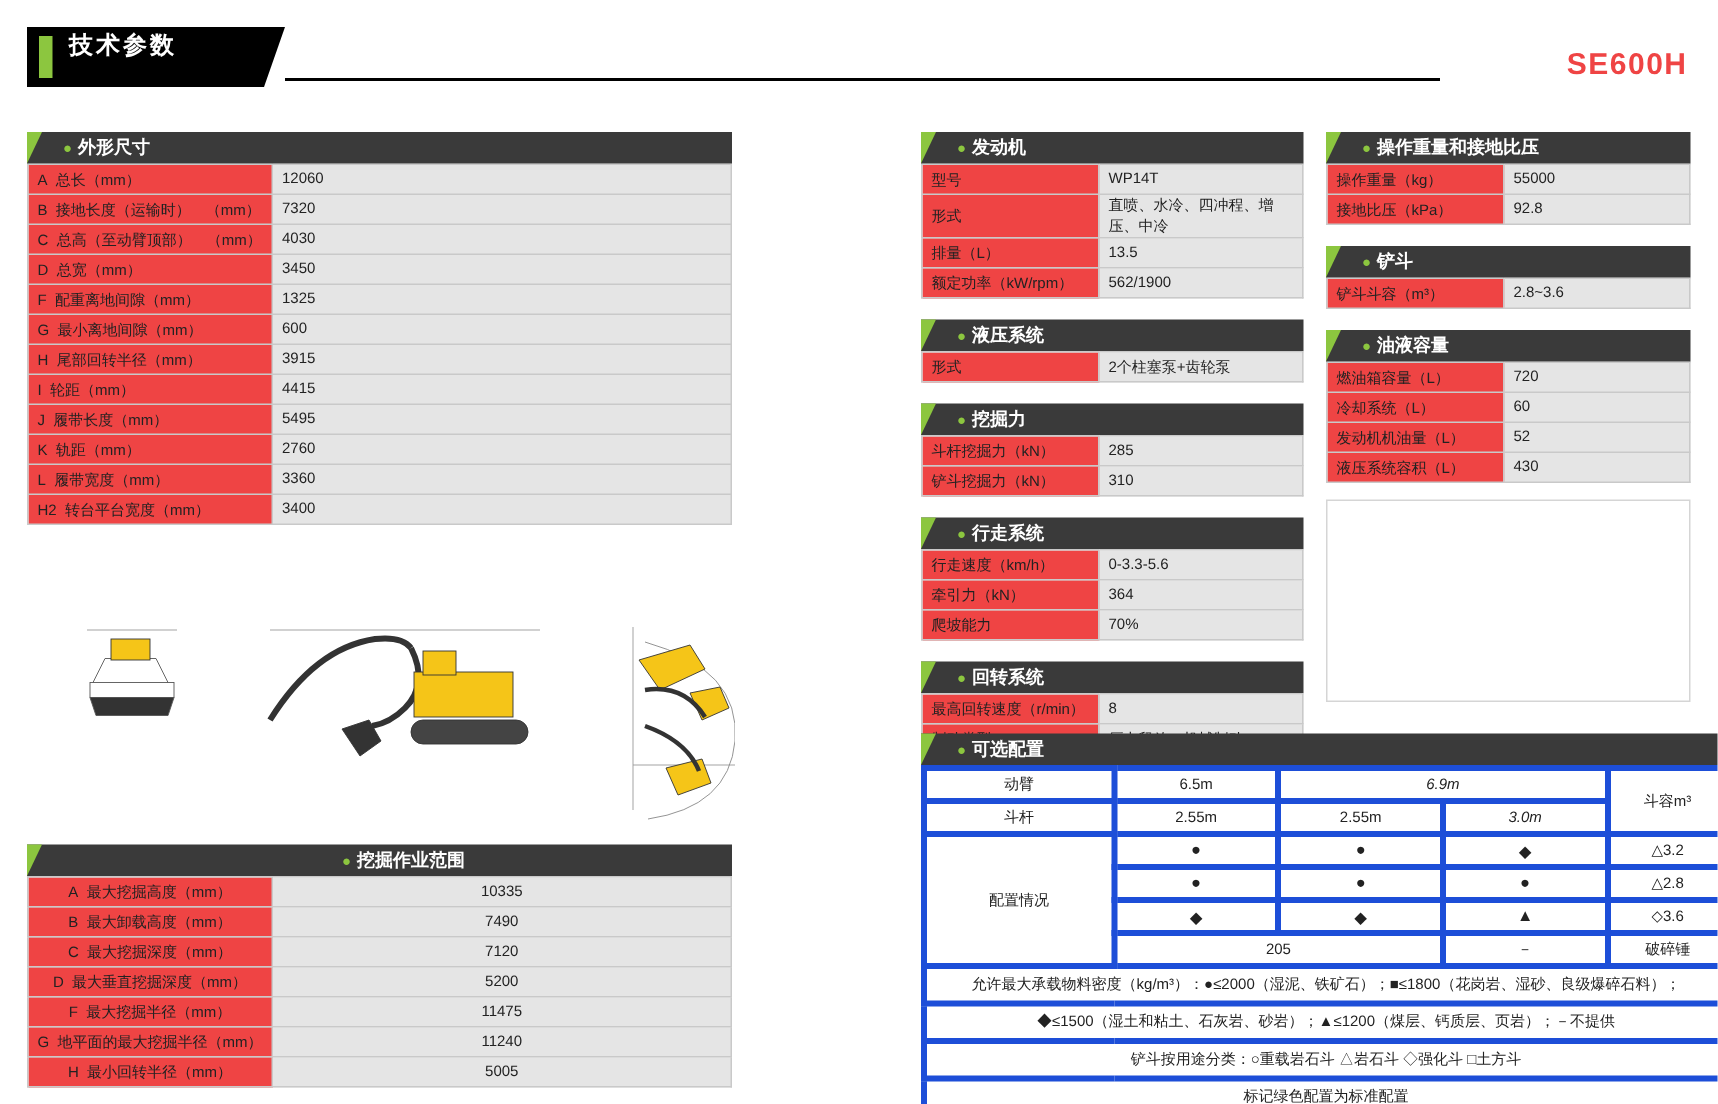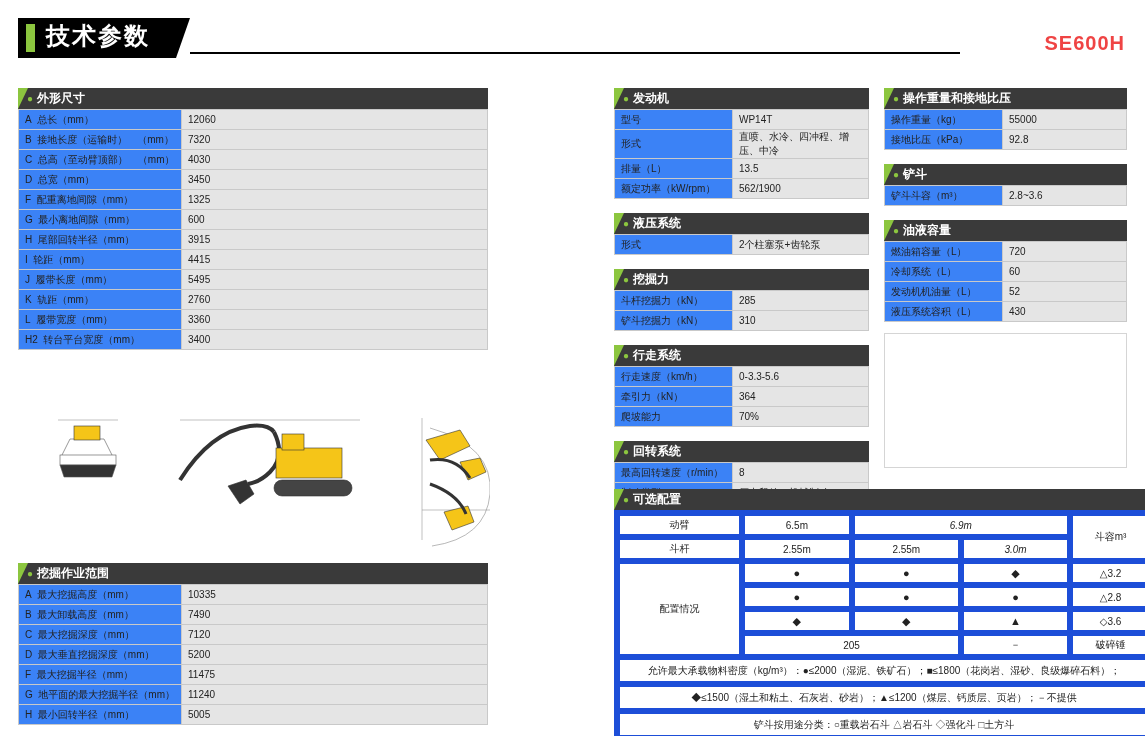--- a/index.html
+++ b/index.html
@@ -9,59 +9,59 @@
     font-family:"Liberation Sans", sans-serif;
     color:#1a1a1a;
     position:relative;
     overflow:hidden;
   }
   
   .header{position:absolute;left:0;top:0;width:1145px;height:72px;}
   .hdr-band{position:absolute;left:18px;top:18px;width:172px;height:40px;background:#000;
       clip-path:polygon(0 0,172px 0,158px 40px,0 40px);}
   .hdr-bar{position:absolute;left:26px;top:24px;width:9px;height:28px;background:#8cc63f;}
-  .hdr-title{position:absolute;left:46px;top:20px;font-size:24px;font-weight:bold;color:#fff;letter-spacing:2px;
+  .hdr-title{position:absolute;left:46px;top:20px;font-size:16px;font-weight:bold;color:#fff;letter-spacing:2px;
       font-family:"DejaVu Sans", sans-serif;}
   .hdr-rule{position:absolute;left:190px;top:52px;width:770px;height:2px;background:#000;}
   .model{position:absolute;right:20px;top:32px;font-size:20px;font-weight:bold;color:#ef4444;letter-spacing:1px;}
 
   
   .sec-title{
     background:#3a3a3a;color:#fff;height:21px;line-height:21px;
-    font-size:12px;font-weight:bold;padding-left:1px;position:relative;
+    font-size:12px;font-weight:bold;padding-left:16px;position:relative;
   }
   .sec-title .tri{
     position:absolute;left:0;top:0;width:0;height:0;
     border-left:10px solid #8cc63f;border-bottom:21px solid transparent;
   }
   .sec-title .dot{color:#8cc63f;margin-right:4px;font-size:10px;}
   .sec-title .txt{position:relative;left:8px;}
 
   table.t{border-collapse:collapse;width:100%;font-size:10px;}
   table.t td{border:1px solid #c9c9c9;height:19px;padding:0 6px;color:#222;}
-  table.t td.lbl{background:#3b82f6;}
+  table.t td.lbl{background:#ef4444;}
   table.t td.val{background:#e5e5e5;}
 
   
   .col-left{position:absolute;left:18px;top:88px;width:470px;}
-  .col-left2{position:absolute;left:18px;top:563px;width:470px;}
+  .col-left2{position:absolute;left:18px;top:563px;width:470px;text-align:center;}
   .col-mid{position:absolute;left:614px;top:88px;width:255px;}
   .col-right{position:absolute;left:884px;top:88px;width:243px;}
   .col-opt{position:absolute;left:614px;top:489px;width:540px;}
 
   .dim-lbl{width:150px;}
   .blankbox{position:absolute;left:884px;top:333px;width:241px;height:133px;border:1px solid #d5d5d5;}
 
   
   .draw{position:absolute;left:30px;top:400px;width:460px;height:150px;}
   .draw svg{display:block;}
 
   
   table.opt{border-collapse:collapse;width:100%;font-size:10px;text-align:center;}
-  table.opt td{border:6px solid #1d4ed8;height:18px;padding:0 4px;color:#222;}
+  table.opt td{border:4px solid #1d4ed8;height:18px;padding:0 4px;color:#222;}
   table.opt td.note{text-align:center;padding:3px 6px;line-height:1.5;height:auto;}
   .green{color:#6fae2f;font-style:italic;}
   .sym{font-size:11px;}
 </style>
 </head>
 <body>
 
 <div class="header">
   <div class="hdr-band"></div>
   <div class="hdr-bar"></div>

